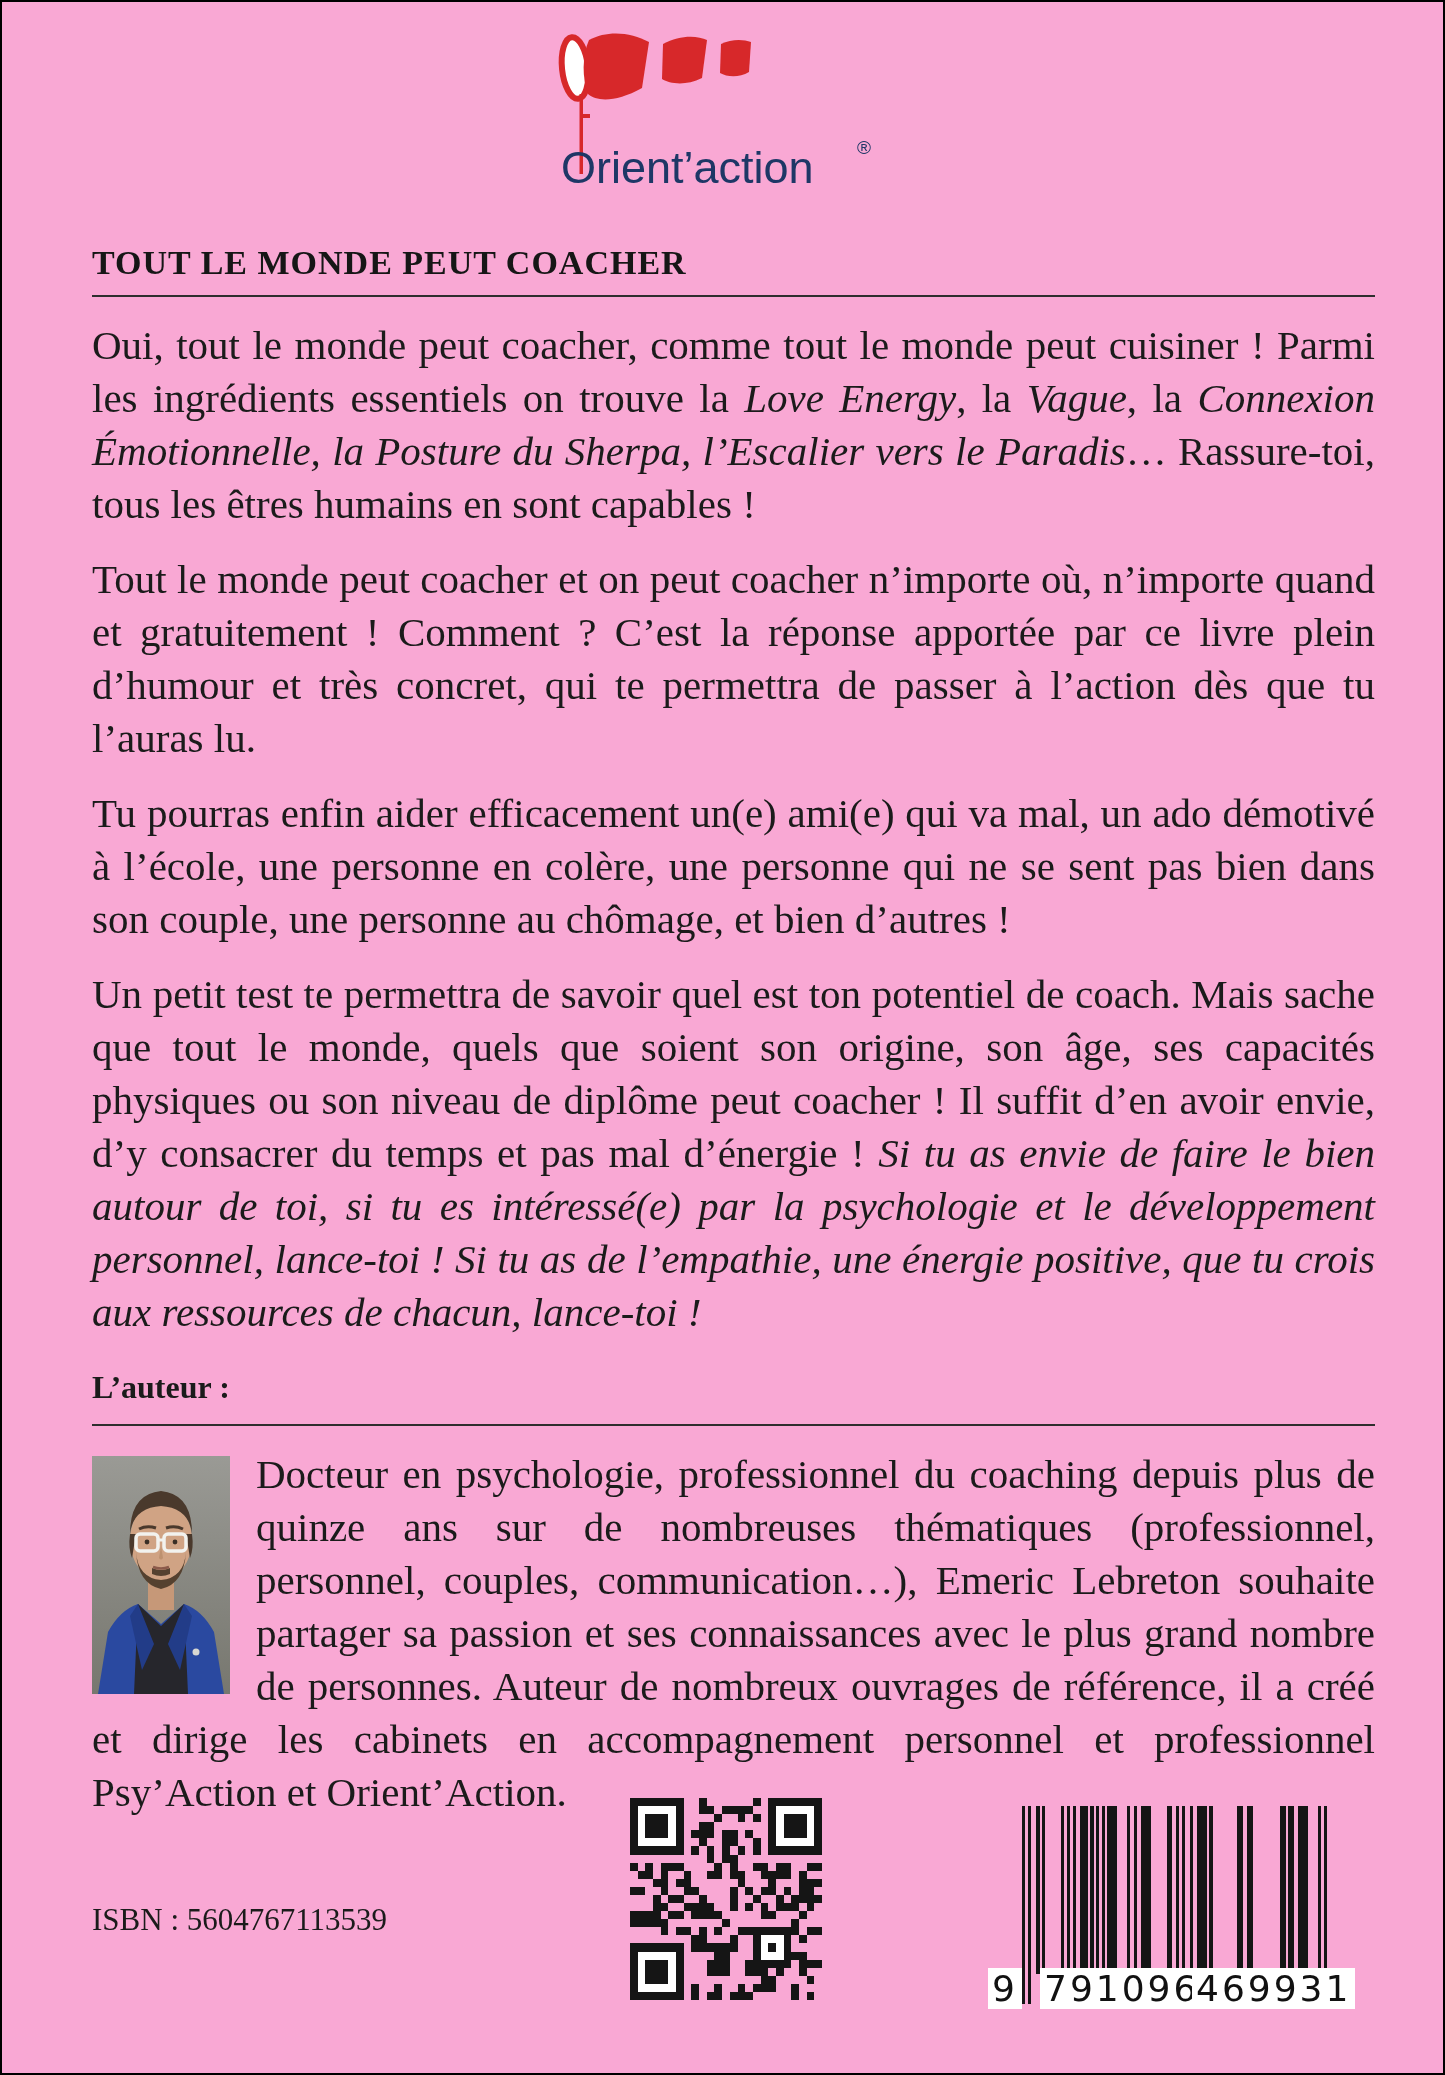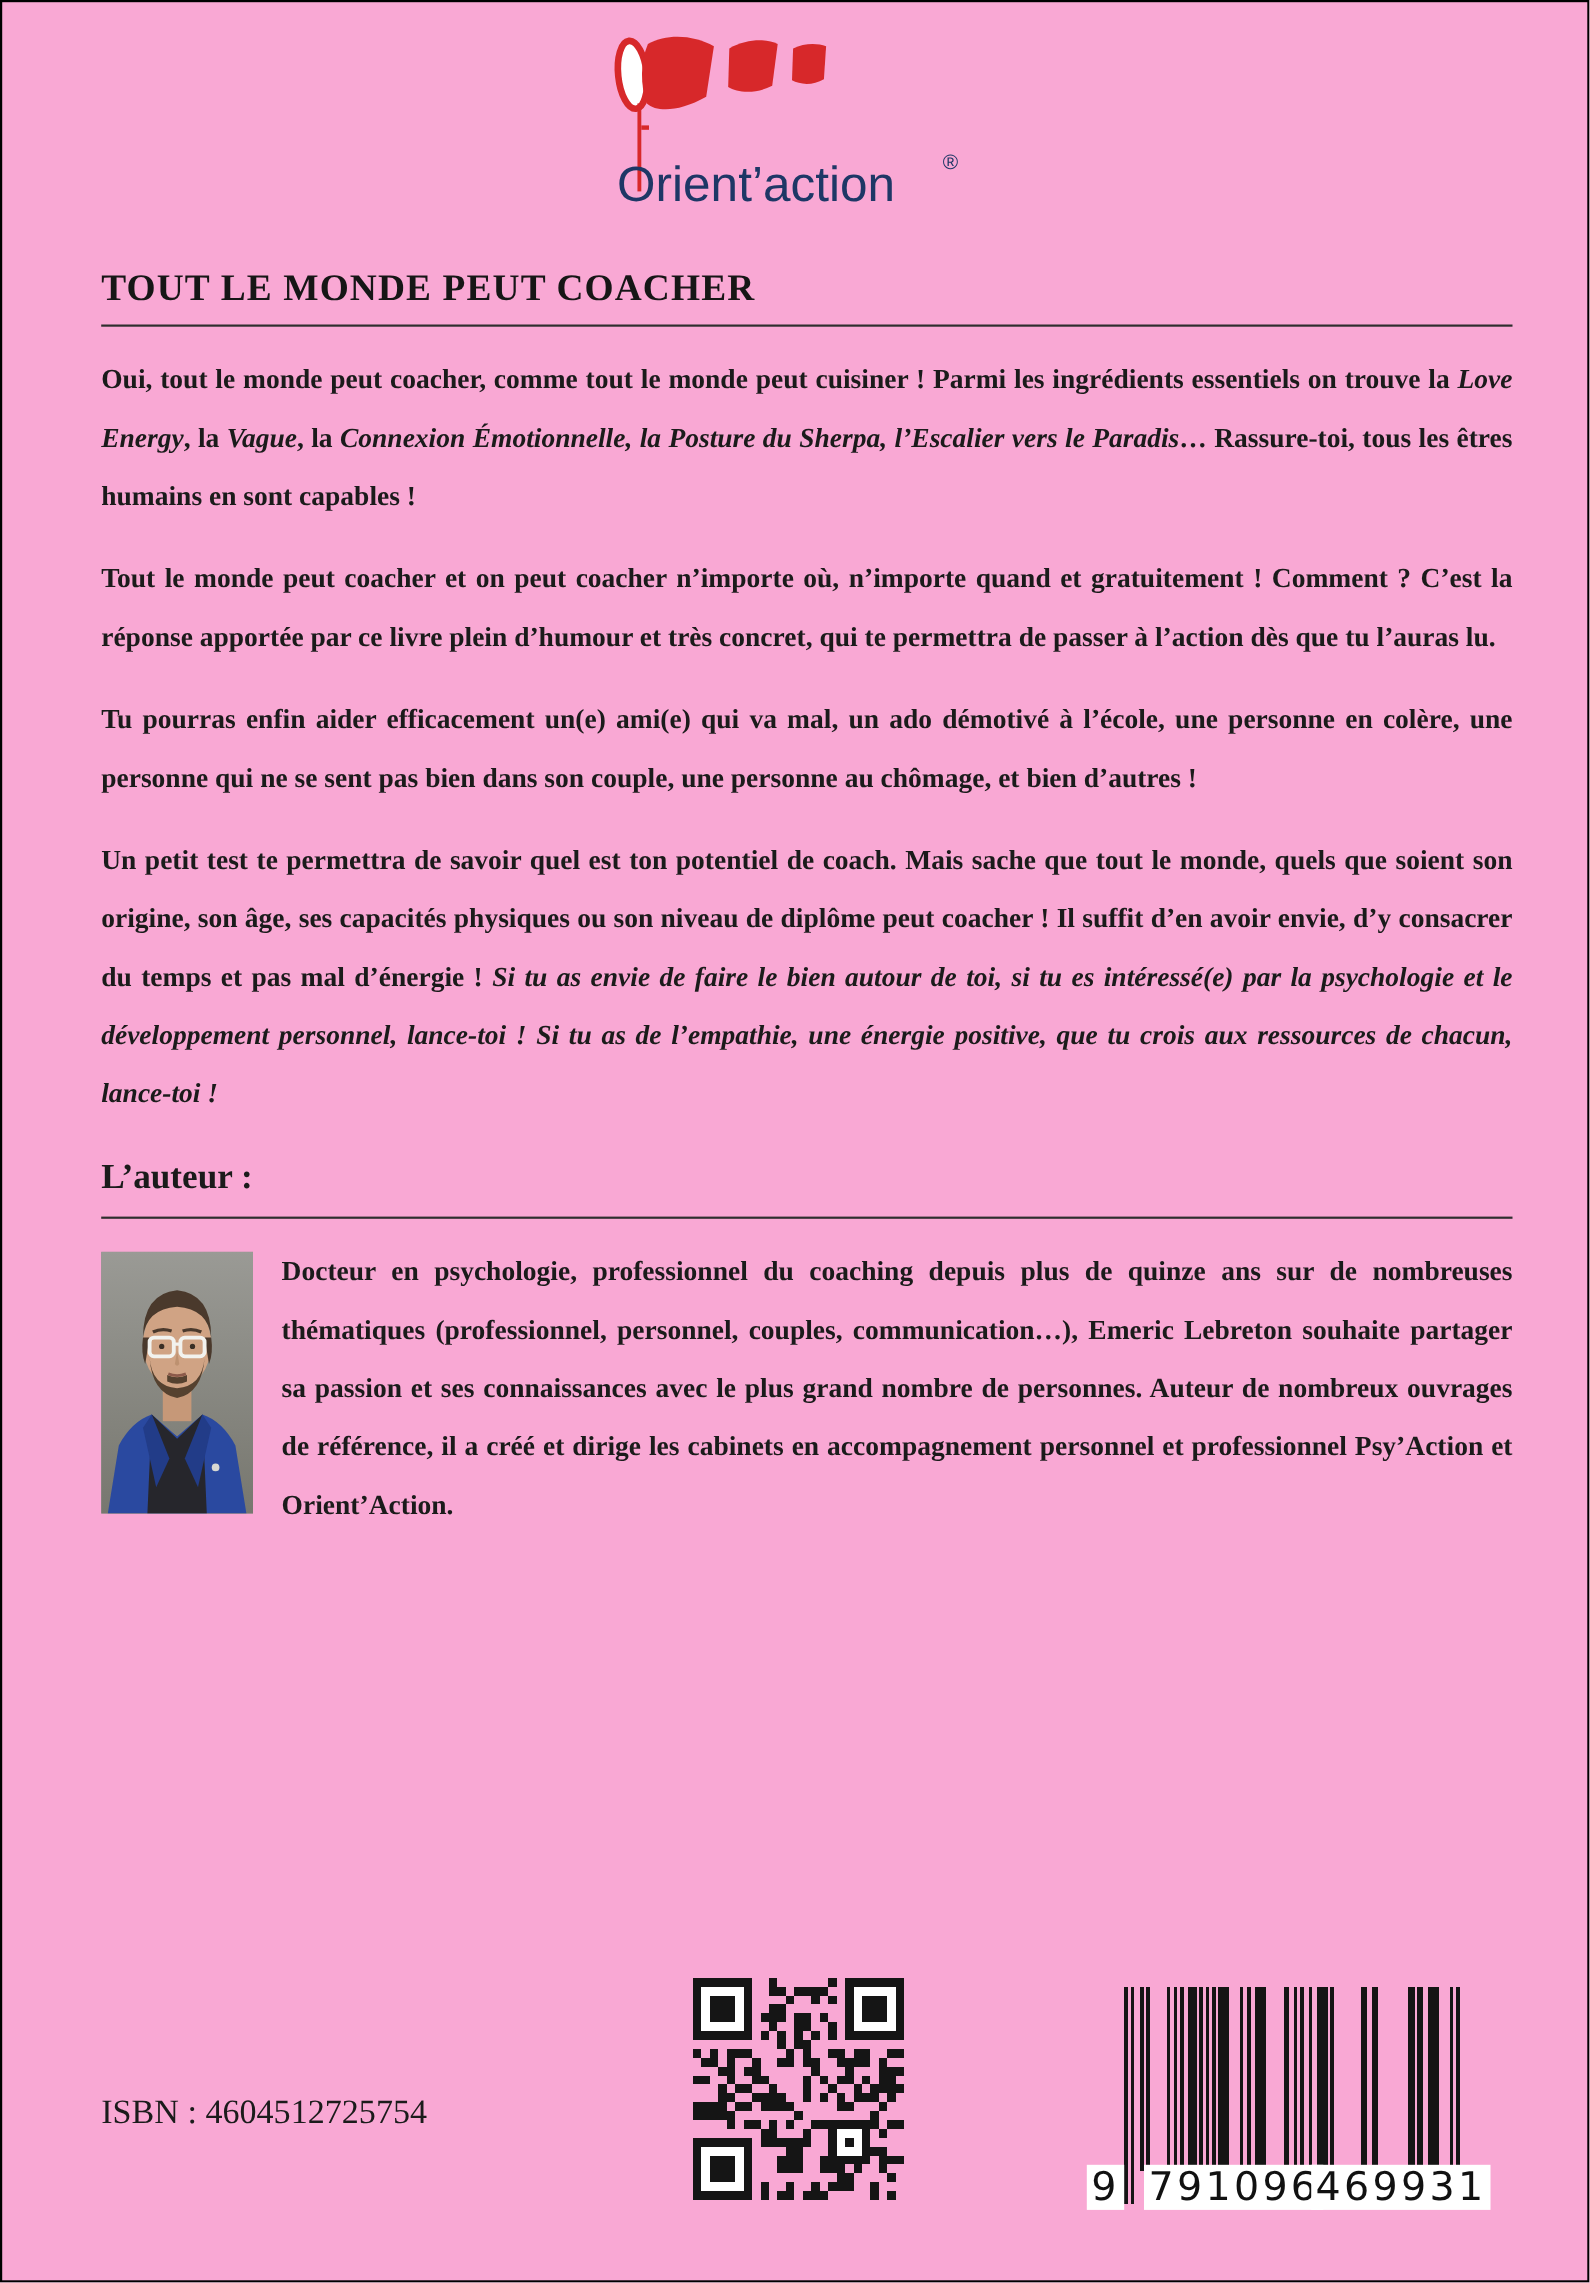--- a/index.html
+++ b/index.html
@@ -8,21 +8,21 @@
     background:#f9a8d4;border:2px solid #000;overflow:hidden;
     font-family:"Liberation Serif", serif;color:#1b1b1b;margin:0 auto;
   }
   .content{padding:0 68px 0 90px;}
   .logo-wrap{width:340px;margin:26px auto 0;height:172px;}
   h1.book-title{
     font-size:34px;font-weight:bold;letter-spacing:1px;margin:44px 0 0;
     font-family:"Liberation Serif", serif;color:#161616;
   }
   .rule{border-top:2px solid #2e2e2e;margin-top:13px;height:0;}
-  p.body-par{font-size:25px;line-height:53px;text-align:justify;margin:22px 0 0;font-weight:bold;}
+  p.body-par{font-size:41px;line-height:53px;text-align:justify;margin:22px 0 0;}
   p.body-par i{font-style:italic;}
   h2.author-heading{font-size:32px;font-weight:bold;margin:30px 0 12px;}
   .author-rule{margin-top:18px;}
   .author-par{margin-top:24px;}
   .photo{
     float:left;width:138px;height:238px;margin:8px 26px 6px 0;
     display:block;background:#8d8d89;
   }
   .pubinfo{position:absolute;left:90px;top:1888px;font-size:31px;line-height:60px;}
   .qr{position:absolute;left:628px;top:1796px;width:192px;height:202px;}
@@ -121,21 +121,21 @@
           <path d="M44,96 Q46,128 69,133 Q92,128 94,96 Q92,122 69,124 Q46,122 44,96 Z" fill="#55412f"></path>
           <path d="M60,112 Q69,116 78,112 L78,118 Q69,122 60,118 Z" fill="#55412f"></path>
 
           <path d="M61,111 Q69,114 77,111" stroke="#8c5a4a" stroke-width="2.5" fill="none"></path>
         </svg>
       </span><span>Docteur en psychologie, professionnel du coaching depuis plus de quinze ans sur de nombreuses thématiques (professionnel, personnel, couples, communication…), Emeric Lebreton souhaite partager sa passion et ses connaissances avec le plus grand nombre de personnes. Auteur de nombreux ouvrages de référence, il a créé et dirige les cabinets en accompagnement personnel et professionnel Psy’Action et Orient’Action.</span>
     </p>
   </div>
 
   <div class="pubinfo">
-    <div>ISBN : 4604512725754</div>
+    <div>ISBN : 5604767113539</div>
   </div>
 
   <svg id="qr" class="qr" viewBox="0 0 25 25" preserveAspectRatio="none" shape-rendering="crispEdges">
       <rect x="9" y="0" width="1" height="1" fill="#151515"></rect>
       <rect x="16" y="0" width="1" height="1" fill="#151515"></rect>
       <rect x="9" y="1" width="1" height="1" fill="#151515"></rect>
       <rect x="10" y="1" width="1" height="1" fill="#151515"></rect>
       <rect x="12" y="1" width="1" height="1" fill="#151515"></rect>
       <rect x="13" y="1" width="1" height="1" fill="#151515"></rect>
       <rect x="14" y="1" width="1" height="1" fill="#151515"></rect>

